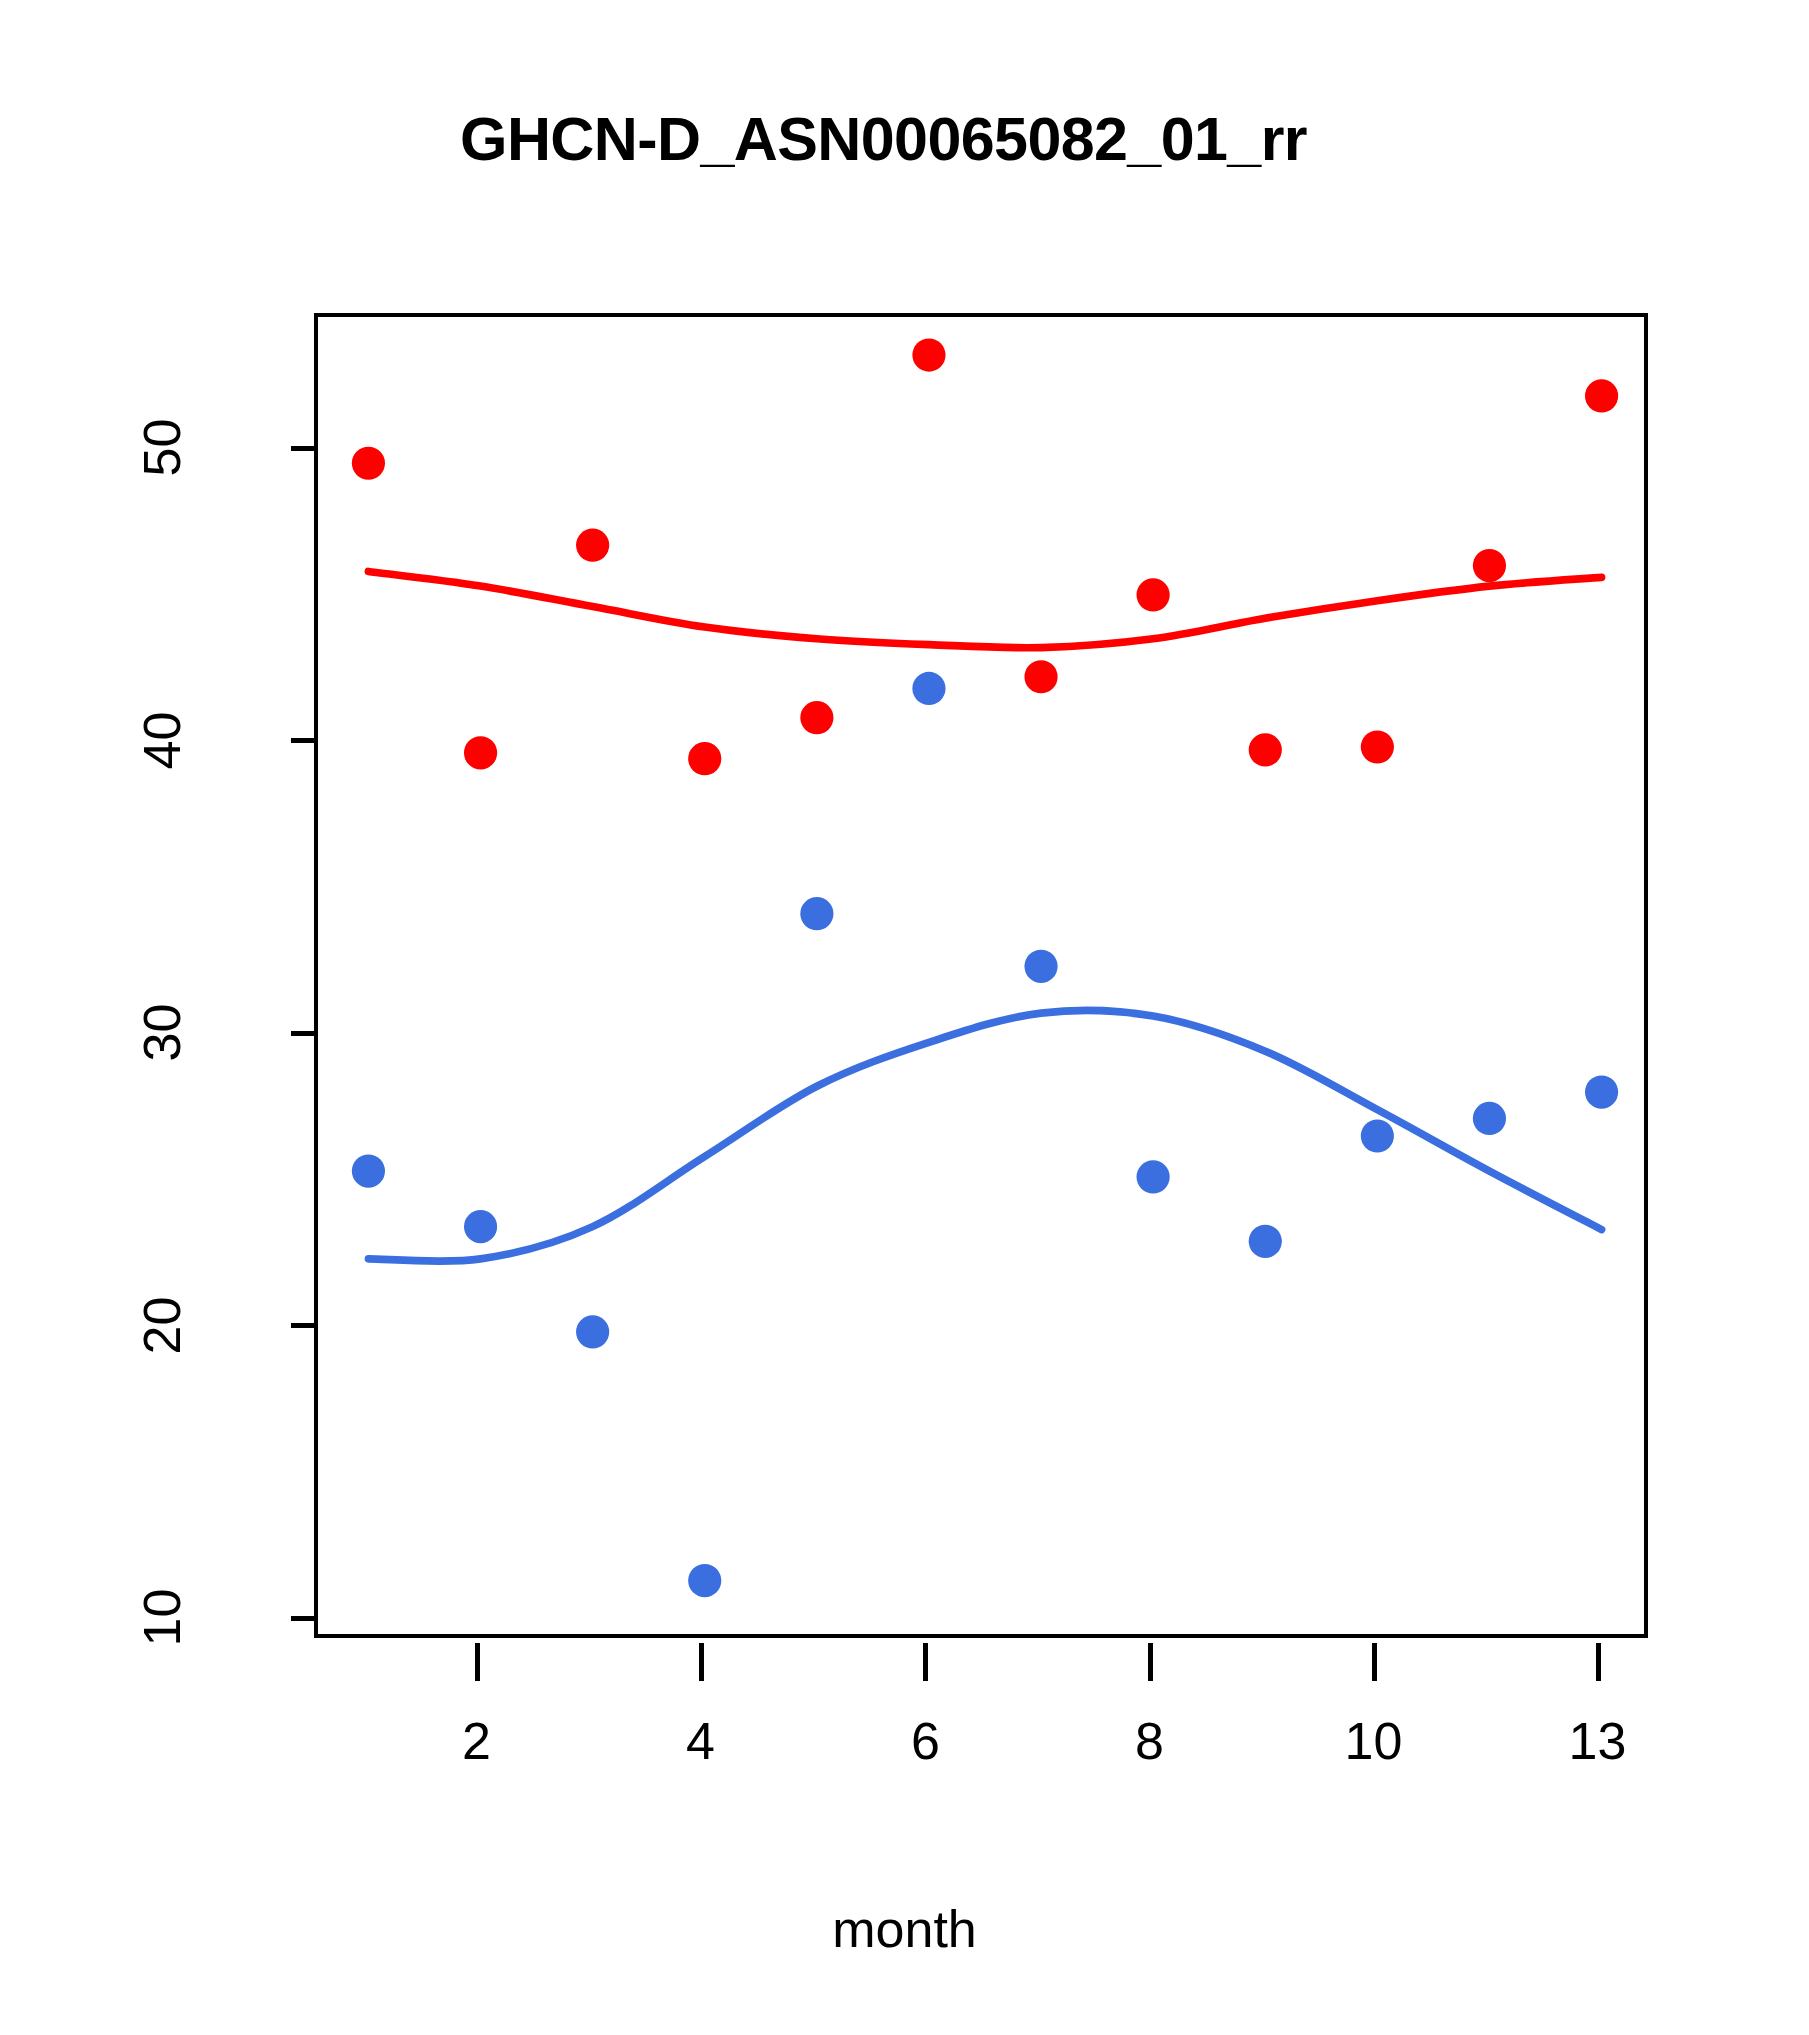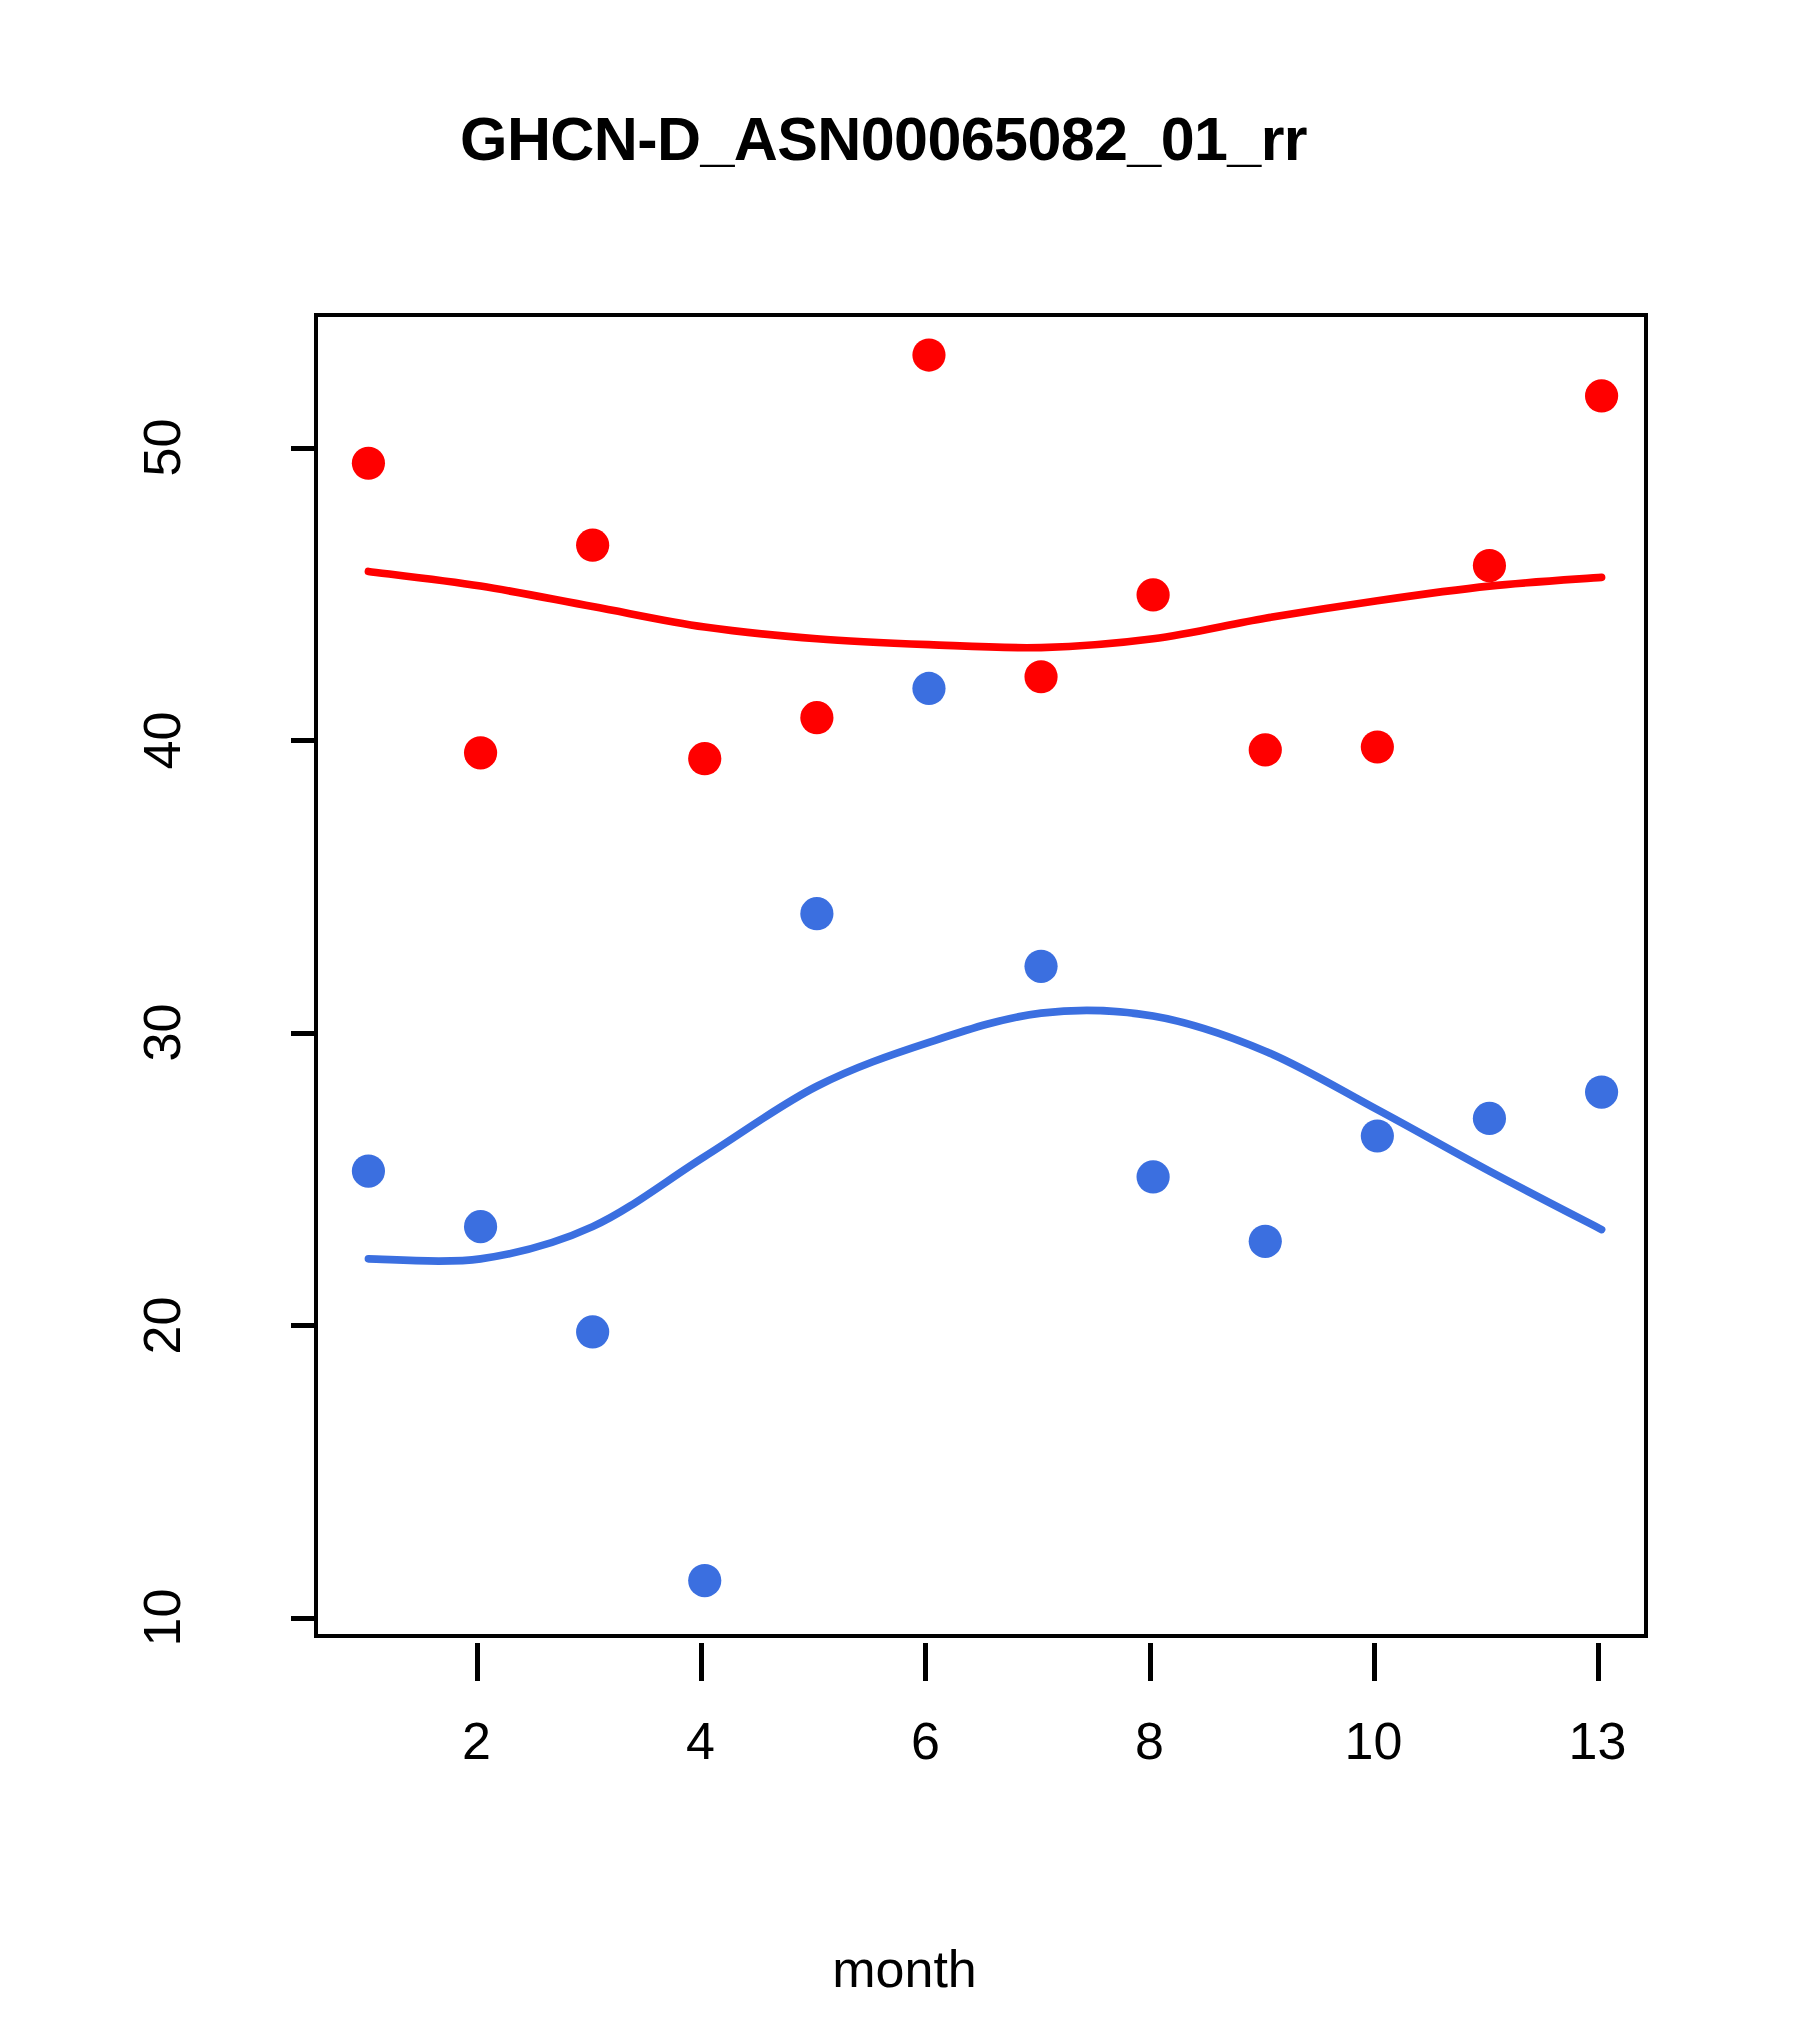--- a/index.html
+++ b/index.html
@@ -62,21 +62,20 @@
     white-space:pre;
   }
 
   #x-axis-title{
     position:absolute;
     left:0;top:1899px;width:1809px;
     text-align:center;
     font-size:52px;
     color:#000000;
     white-space:pre;
-    margin-top:40px;
   }
 </style>
 </head>
 <body>
 
 <div id="page">
 
   <div id="chart-title">GHCN-D_ASN00065082_01_rr</div>
 
   <div id="y-axis">

